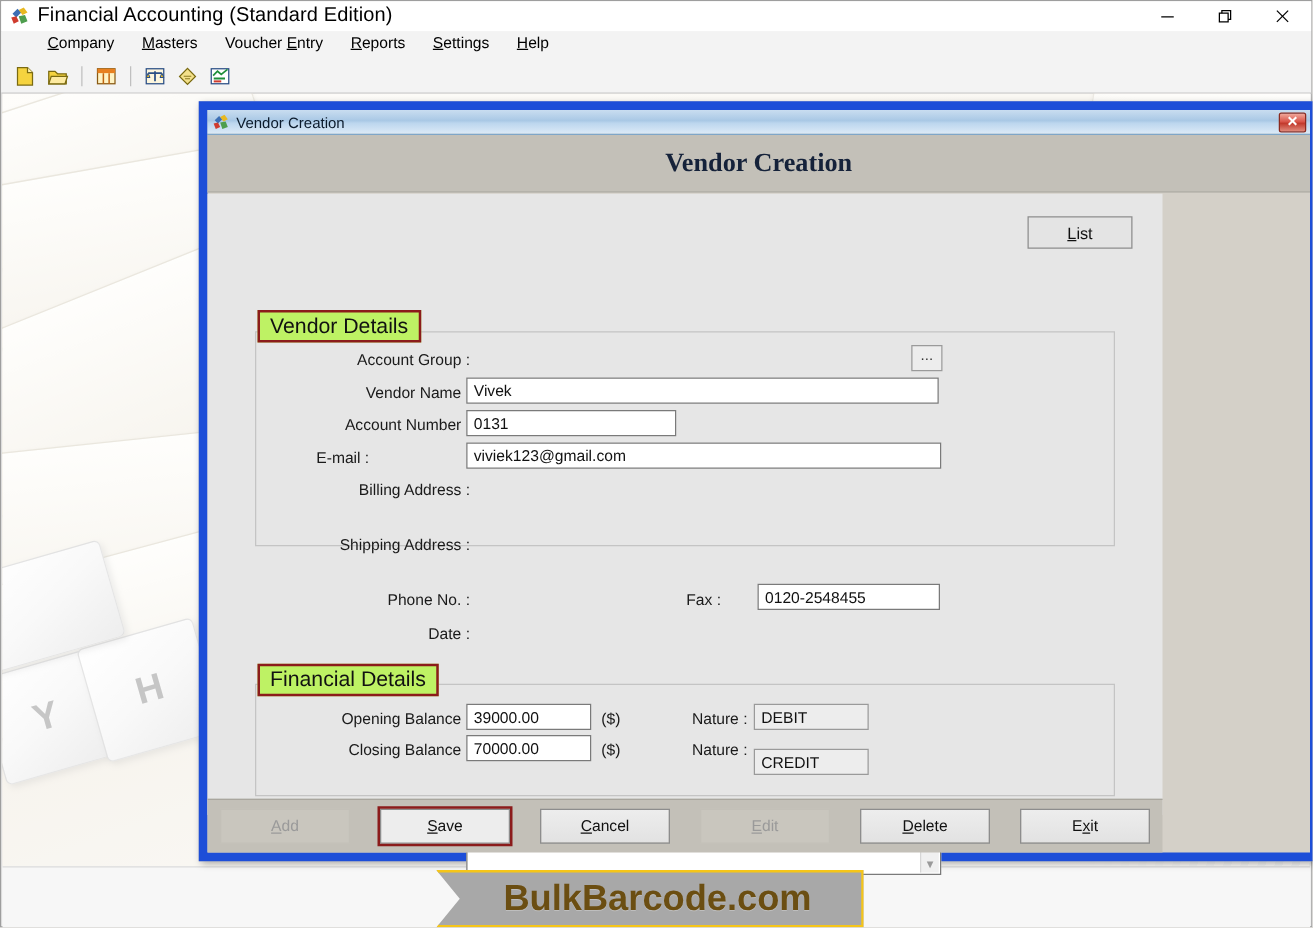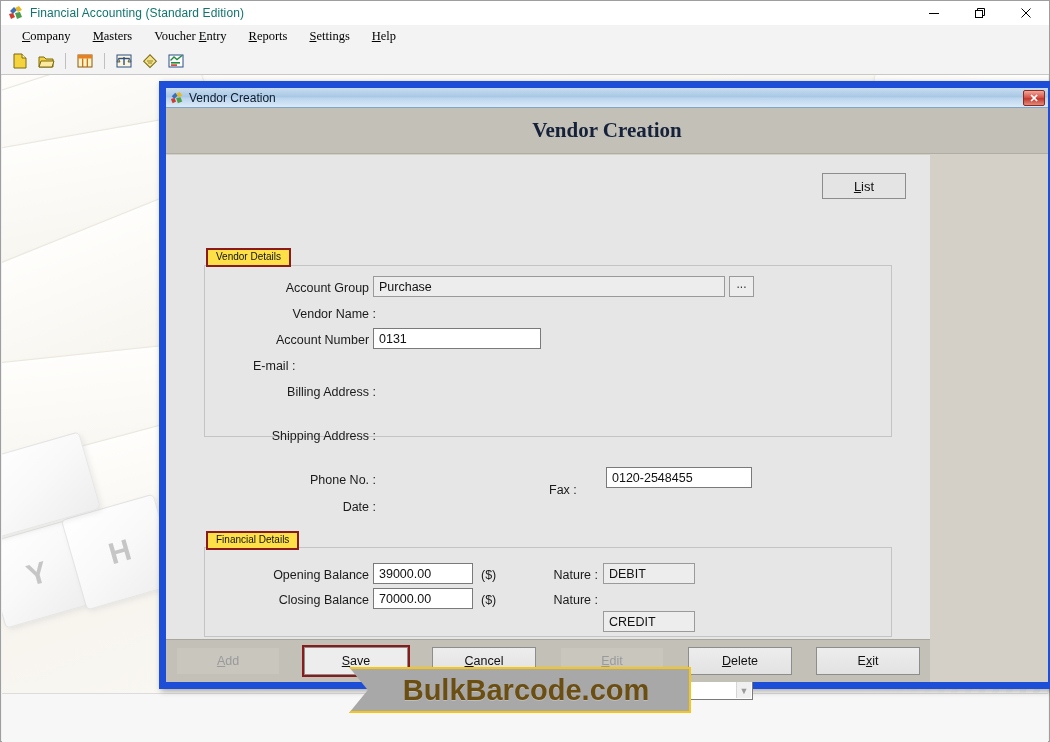--- a/index.html
+++ b/index.html
@@ -22,36 +22,36 @@
   #titlebar {
     position:absolute; left:0; top:0; width:1048px; height:24px;
     background:#ffffff;
     display:flex; align-items:center;
   }
   #titlebar .app-icon {
     width:16px; height:16px; margin-left:7px; margin-right:6px;
     position:relative; flex:none;
   }
   #titlebar .title-text {
-    font-size:12px; color:#0f766e; letter-spacing:0.1px;
+    font-size:16px; color:#000000; letter-spacing:0.1px;
   }
   #win-controls {
     position:absolute; right:0; top:0; height:24px; display:flex;
   }
   .wc {
     width:46px; height:24px; display:flex; align-items:center; justify-content:center;
     font-size:13px; color:#000; line-height:1;
   }
   .wc svg { display:block; }
 
   
   #menubar {
     position:absolute; left:0; top:24px; width:1048px; height:22px;
     background:#f3f3f3;
-    display:flex; align-items:center; padding-left:10px;font-family:Liberation Serif, serif;
+    display:flex; align-items:flex-start; padding-left:26px;
   }
   .menu-item {
     font-size:12.5px; color:#000; padding:2px 11px; white-space:nowrap;
   }
   .menu-item u { text-decoration:underline; }
 
   
   #toolbar {
     position:absolute; left:0; top:46px; width:1048px; height:28px;
     background:#f3f3f3;
@@ -109,21 +109,21 @@
 
   
   #statusbar {
     position:absolute; left:1px; top:692px; width:1046px; height:49px;
     background:#f7f7f7;
     border-top:1px solid #dcdcdc;
   }
 
   
   #watermark {
-    position:absolute; left:348px; top:666px; width:342px; height:46px;
+    position:absolute; left:348px; top:695px; width:342px; height:46px;
     z-index:60;
   }
   #watermark .wm-shape {
     position:absolute; inset:0;
     background:#a8a8a8;
     border:2px solid #f5c518;
     clip-path: polygon(0% 0%, 100% 0%, 100% 100%, 0% 100%, 5.5% 50%);
   }
   #watermark .wm-text {
     position:absolute; inset:0;
@@ -179,23 +179,23 @@
   }
 
   
   .grouppanel {
     position:absolute;
     border:1px solid #c4c4c4;
     background:#e6e6e6;
   }
   .group-legend {
     position:absolute;
-    background:#fde047;
+    background:#bef264;
     border:2px solid #8b1b1b;
-    font-size:10px; color:#111;
+    font-size:17px; color:#111;
     padding:2px 8px 3px 8px;
     line-height:1;
     white-space:nowrap;
   }
 
   
   .flabel {
     position:absolute;
     font-size:12.5px; color:#1a1a1a;
     text-align:right;
@@ -428,54 +428,55 @@
     </div>
 
     <div id="dlg-body">
 
       <div id="btn-list"><u>L</u>ist</div>
 
       <div class="grouppanel" style="left:38px; top:110px; width:688px; height:172px; border-top:1px solid #c4c4c4;"></div>
       <div class="group-legend" style="left:40px; top:93px;">Vendor Details</div>
 
       <div class="flabel" style="left:60px; top:126px; width:150px;">Account Group :</div>
-      <div class="fcombo" style="left:207px; top:121px; width:352px; height:21px;">Purchase</div>
       <div class="dots-btn" style="left:563px; top:121px; width:25px; height:21px;">...</div>
 
       <div class="flabel" style="left:60px; top:152px; width:150px;">Vendor Name :</div>
+      <div class="finput" style="left:207px; top:147px; width:378px; height:21px;">Vivek</div>
 
       <div class="flabel" style="left:60px; top:178px; width:150px;">Account Number :</div>
       <div class="finput" style="left:207px; top:173px; width:168px; height:21px;">0131</div>
 
       <div class="flabel" style="left:60px; top:204px; width:150px; text-align:left; left:87px;">E-mail :</div>
+      <div class="finput" style="left:207px; top:199px; width:380px; height:21px;">viviek123@gmail.com</div>
 
       <div class="flabel" style="left:60px; top:230px; width:150px;">Billing Address :</div>
 
       <div class="flabel" style="left:48px; top:274px; width:162px;">Shipping Address :</div>
 
       <div class="flabel" style="left:60px; top:318px; width:150px;">Phone No. :</div>
-      <div class="flabel" style="left:383px; top:328px; width:58px; text-align:left;">Fax :</div>
+      <div class="flabel" style="left:383px; top:318px; width:58px; text-align:left;">Fax :</div>
       <div class="finput" style="left:440px; top:312px; width:146px; height:21px;">0120-2548455</div>
 
       <div class="flabel" style="left:60px; top:345px; width:150px;">Date :</div>
 
       <div class="grouppanel" style="left:38px; top:392px; width:688px; height:90px;"></div>
       <div class="group-legend" style="left:40px; top:376px;">Financial Details</div>
 
       <div class="flabel" style="left:60px; top:413px; width:150px;">Opening Balance :</div>
       <div class="finput" style="left:207px; top:408px; width:100px; height:21px;">39000.00</div>
       <div class="suffix" style="left:315px; top:413px;">($)</div>
       <div class="flabel" style="left:360px; top:413px; width:72px; text-align:right;">Nature :</div>
       <div class="fcombo" style="left:437px; top:408px; width:92px; height:21px;">DEBIT</div>
 
       <div class="flabel" style="left:60px; top:438px; width:150px;">Closing Balance :</div>
       <div class="finput" style="left:207px; top:433px; width:100px; height:21px;">70000.00</div>
       <div class="suffix" style="left:315px; top:438px;">($)</div>
       <div class="flabel" style="left:360px; top:438px; width:72px; text-align:right;">Nature :</div>
-      <div class="fcombo" style="left:437px; top:456px; width:92px; height:21px;">CREDIT</div>
+      <div class="fcombo" style="left:437px; top:444px; width:92px; height:21px;">CREDIT</div>
 
       <div class="flabel" style="left:60px; top:502px; width:150px;">Description :</div>
       <div class="ftextarea" style="left:207px; top:497px; width:380px; height:48px; padding-right:20px;">
         <span>Done</span>
         <span class="ta-scroll">
           <span class="arw">▲</span>
           <span class="arw">▼</span>
         </span>
       </div>
 

